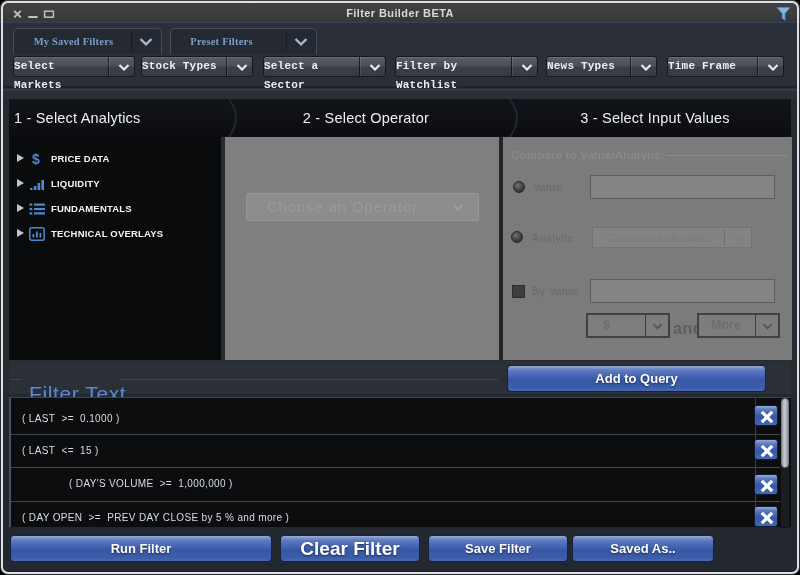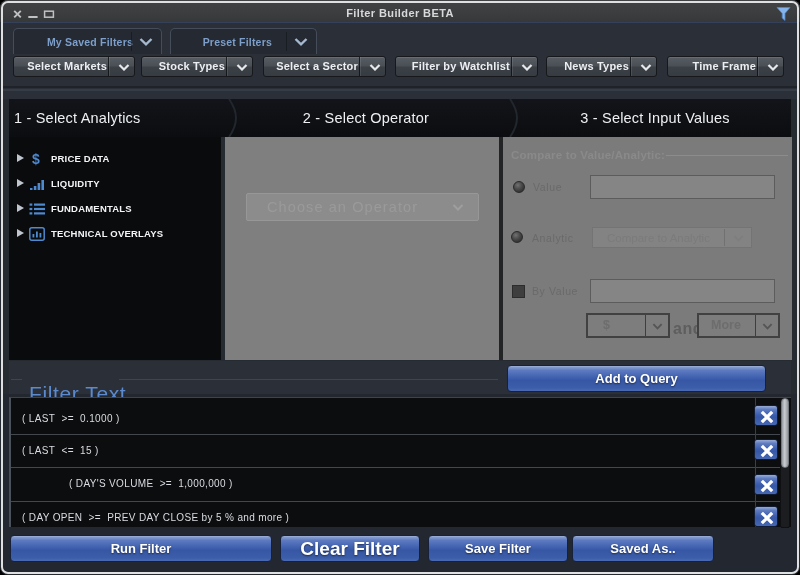--- a/index.html
+++ b/index.html
@@ -6,24 +6,24 @@
   *{box-sizing:border-box;font-family:"Liberation Sans",sans-serif;}
   .win{position:absolute;inset:0;background:#262a31;border-radius:8px;overflow:hidden;}
   .frame{position:absolute;inset:1px;border:2px solid #dfe0e1;border-radius:7px;z-index:90;pointer-events:none;}
   .abs{position:absolute;}
   
   .titlebar{position:absolute;top:0;left:0;right:0;height:22px;background:linear-gradient(180deg,#424345 0%,#3c3d3f 60%,#37383a 100%);}
   .title{position:absolute;top:0;left:0;right:0;height:22px;line-height:27px;text-align:center;color:#d8d9da;font-size:11px;font-weight:bold;letter-spacing:.4px;}
   .topline{position:absolute;top:22px;left:3px;right:3px;height:1px;background:#35415a;}
   
   .tab{position:absolute;top:28px;height:26px;background:#242932;border:1px solid #454d5b;border-bottom:none;border-radius:5px 5px 0 0;color:#7d9fca;font-size:10.5px;font-weight:bold;}
-  .tab .txt{position:absolute;left:0;right:32px;top:0;bottom:0;text-align:right;line-height:26px;letter-spacing:.2px;}
+  .tab .txt{position:absolute;left:0;right:32px;top:0;bottom:0;text-align:center;line-height:26px;letter-spacing:.2px;font-family:Liberation Serif, serif;}
   
   .tbtn{position:absolute;top:56px;height:21px;border:1px solid #16181b;border-radius:3px;background:linear-gradient(180deg,#585d64 0%,#4b5057 45%,#3b3f46 55%,#373b42 100%);color:#eceff2;font-size:11px;font-weight:bold;box-shadow:inset 0 1px 0 rgba(255,255,255,0.10);}
-  .tbtn .txt{position:absolute;left:0;right:27px;top:0;bottom:0;text-align:right;line-height:19px;letter-spacing:.2px;}
+  .tbtn .txt{position:absolute;left:0;right:27px;top:0;bottom:0;text-align:left;line-height:19px;letter-spacing:.2px;font-family:Liberation Mono, monospace;}
   .tbtn .div{position:absolute;right:25px;top:0;bottom:0;width:1px;background:rgba(10,12,14,0.75);box-shadow:1px 0 0 rgba(255,255,255,0.10);}
   .tab .tdiv{position:absolute;right:29px;top:3px;bottom:3px;width:1px;background:rgba(15,18,24,0.55);}
   .chev{position:absolute;right:4.5px;top:50%;margin-top:-3px;}
   
   .hdr{position:absolute;top:99px;left:9px;width:782px;height:38px;background:linear-gradient(180deg,#121419 0%,#0b0d10 100%);color:#eef0f2;font-size:14.5px;letter-spacing:.5px;}
   .hdr span{position:absolute;top:0;height:38px;line-height:38px;letter-spacing:.2px;}
   
   .lpanel{position:absolute;top:137px;left:9px;width:212px;height:223px;background:#0a0b0d;}
   .mpanel{position:absolute;top:137px;left:225px;width:274px;height:223px;background:#7f7f7f;}
   .rpanel{position:absolute;top:137px;left:503px;width:289px;height:223px;background:#7b7b7b;}

